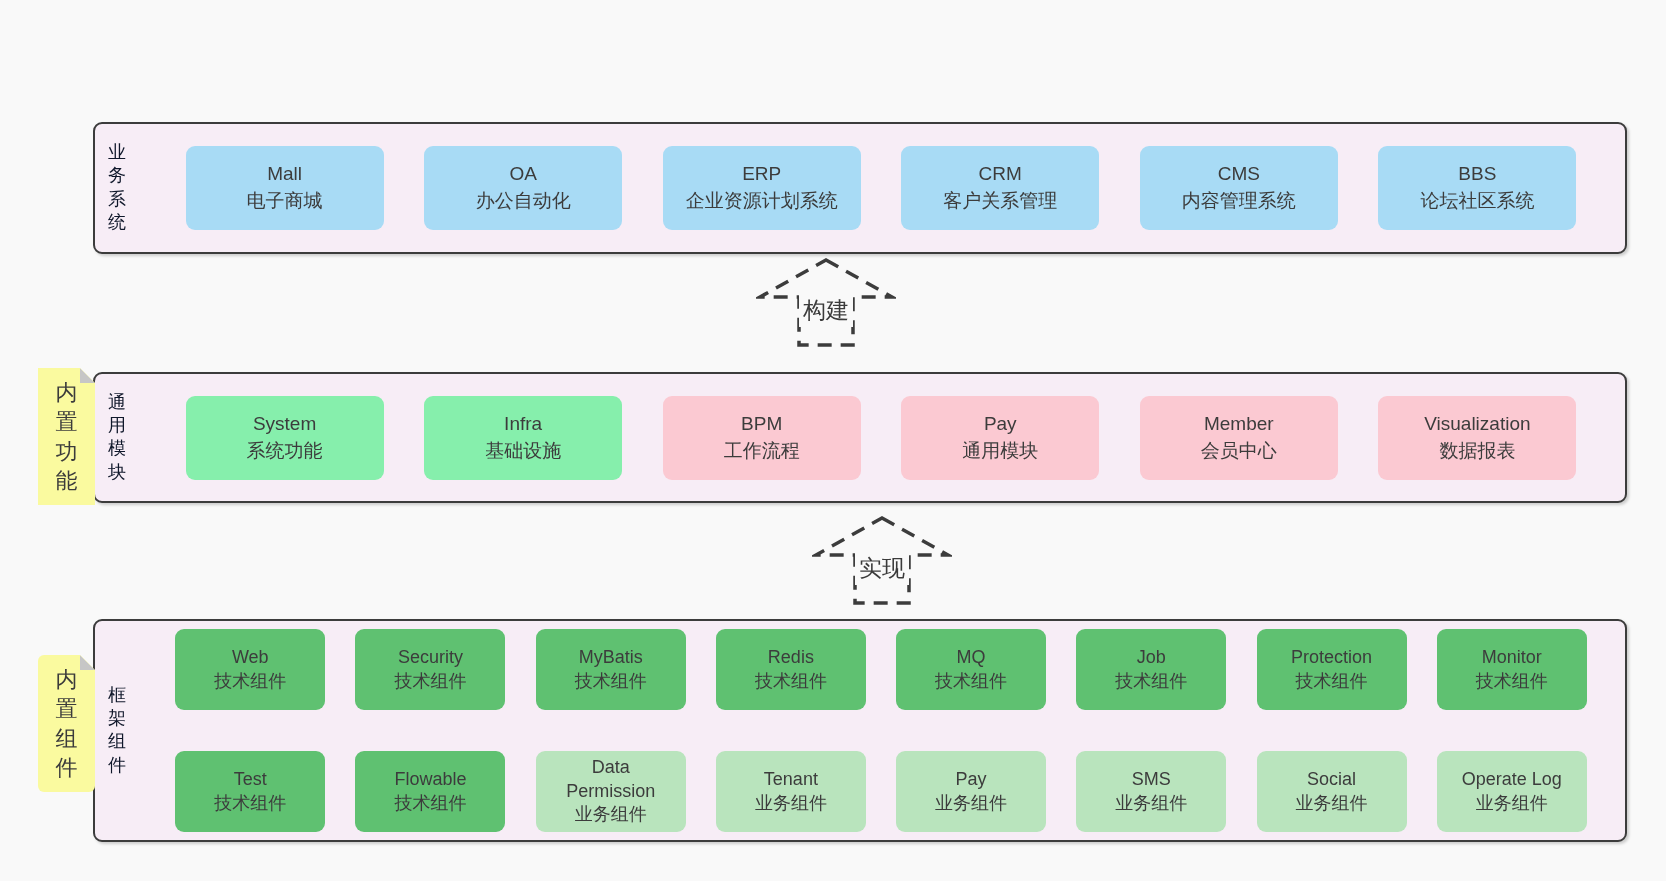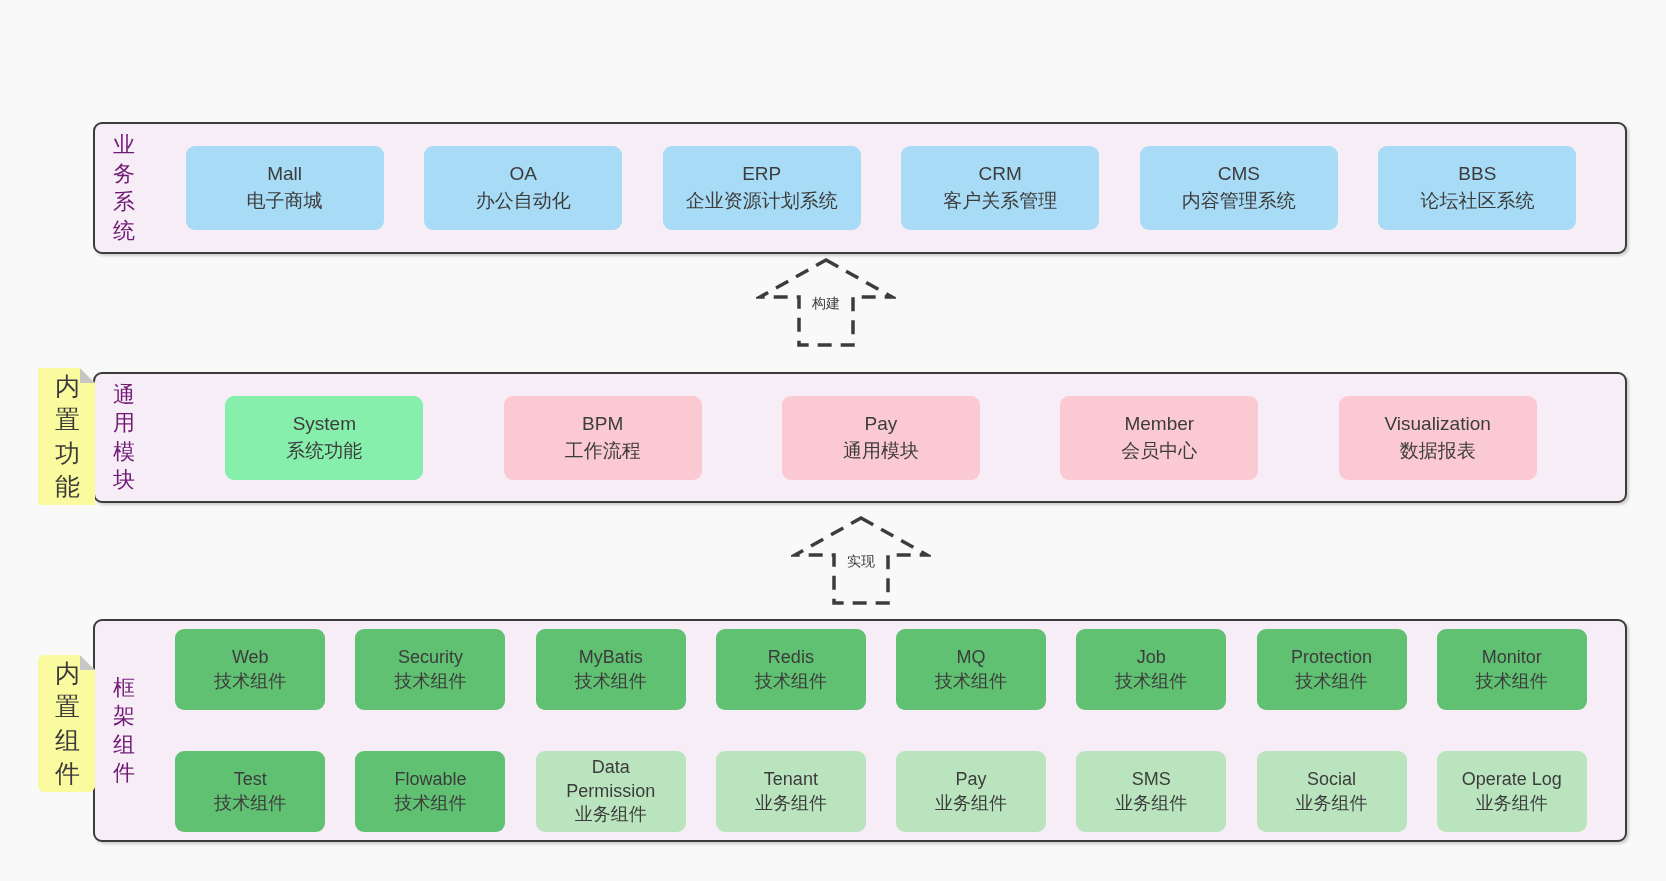--- a/index.html
+++ b/index.html
@@ -17,22 +17,22 @@
     background:#f7edf6;
     border:2px solid #3c3c3c;border-radius:9px;
     box-shadow:2px 2px 3px rgba(0,0,0,0.18);
     box-sizing:border-box;
   }
   .layer-top{top:122px;height:132px;}
   .layer-mid{top:372px;height:131px;}
   .layer-bot{top:619px;height:223px;}
   .v-label{
     position:absolute;left:13px;top:50%;transform:translateY(-50%);
-    width:27px;font-size:22px;line-height:1.3;
-    word-break:break-all;text-align:right;color:#701a75;
+    width:27px;font-size:18px;line-height:1.3;
+    word-break:break-all;text-align:left;color:#0f172a;
   }
   .boxzone{
     position:absolute;left:50px;right:8px;top:0;bottom:0;
     display:flex;align-items:center;justify-content:space-evenly;
   }
   .boxzone-col{
     position:absolute;left:50px;right:8px;top:0;bottom:0;
     display:flex;flex-direction:column;justify-content:center;gap:41px;
   }
   .brow{display:flex;justify-content:space-evenly;width:100%;}
@@ -55,35 +55,35 @@
   .lgreen{background:#b9e4bd;}
   
   .tab{
     position:absolute;left:38px;width:57px;background:#fafa9f;
     display:flex;align-items:center;justify-content:center;z-index:3;
     clip-path:polygon(0 0, calc(100% - 15px) 0, 100% 15px, 100% 100%, 0 100%);
   }
   .tab-func{top:368px;height:137px;}
   .tab-comp{top:655px;height:137px;border-radius:6px;}
   .tab .tab-text{
-    width:23px;font-size:25px;line-height:1.33;color:#3b3b3b;
+    width:23px;font-size:22px;line-height:1.33;color:#3b3b3b;
     word-break:break-all;text-align:center;
   }
   .fold{
     position:absolute;top:0;right:0;width:15px;height:15px;background:#c6c6c6;
     clip-path:polygon(0 0, 100% 100%, 0 100%);
   }
   
   .arrow{position:absolute;width:140px;height:92px;}
   .arrow-build{left:756px;top:257px;}
-  .arrow-impl{left:791px;top:515px;}
+  .arrow-impl{left:812px;top:515px;}
   .arrow svg{display:block;width:100%;height:100%;}
   .arrow-label{
     position:absolute;left:50%;top:37px;transform:translateX(-50%);
-    background:#f9f9f9;font-size:14px;color:#3b3b3b;
+    background:#f9f9f9;font-size:23px;color:#3b3b3b;
     padding:1px 4px;white-space:nowrap;
   }
 </style>
 </head>
 <body>
 
 <div class="canvas">
 
   <div class="layer layer-top">
     <div class="v-label">业务系统</div>
@@ -126,20 +126,24 @@
     <span class="tab-text">内置功能</span>
     <span class="fold"></span>
   </div>
   <div class="layer layer-mid">
     <div class="v-label">通用模块</div>
     <div class="boxzone">
       <div class="bbox red">
         <div>System</div>
         <div>系统功能</div>
       </div>
+      <div class="bbox red">
+        <div>Infra</div>
+        <div>基础设施</div>
+      </div>
       <div class="bbox pink">
         <div>BPM</div>
         <div>工作流程</div>
       </div>
       <div class="bbox pink">
         <div>Pay</div>
         <div>通用模块</div>
       </div>
       <div class="bbox pink">
         <div>Member</div>

